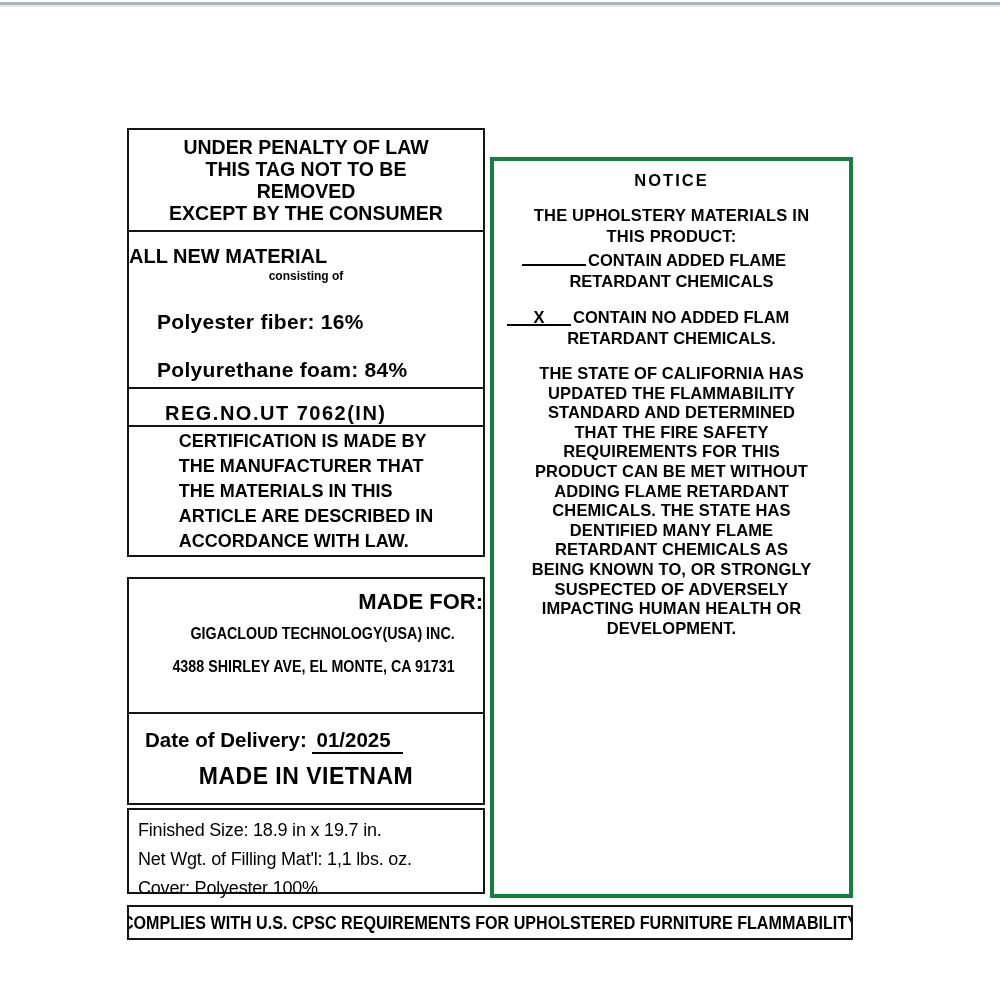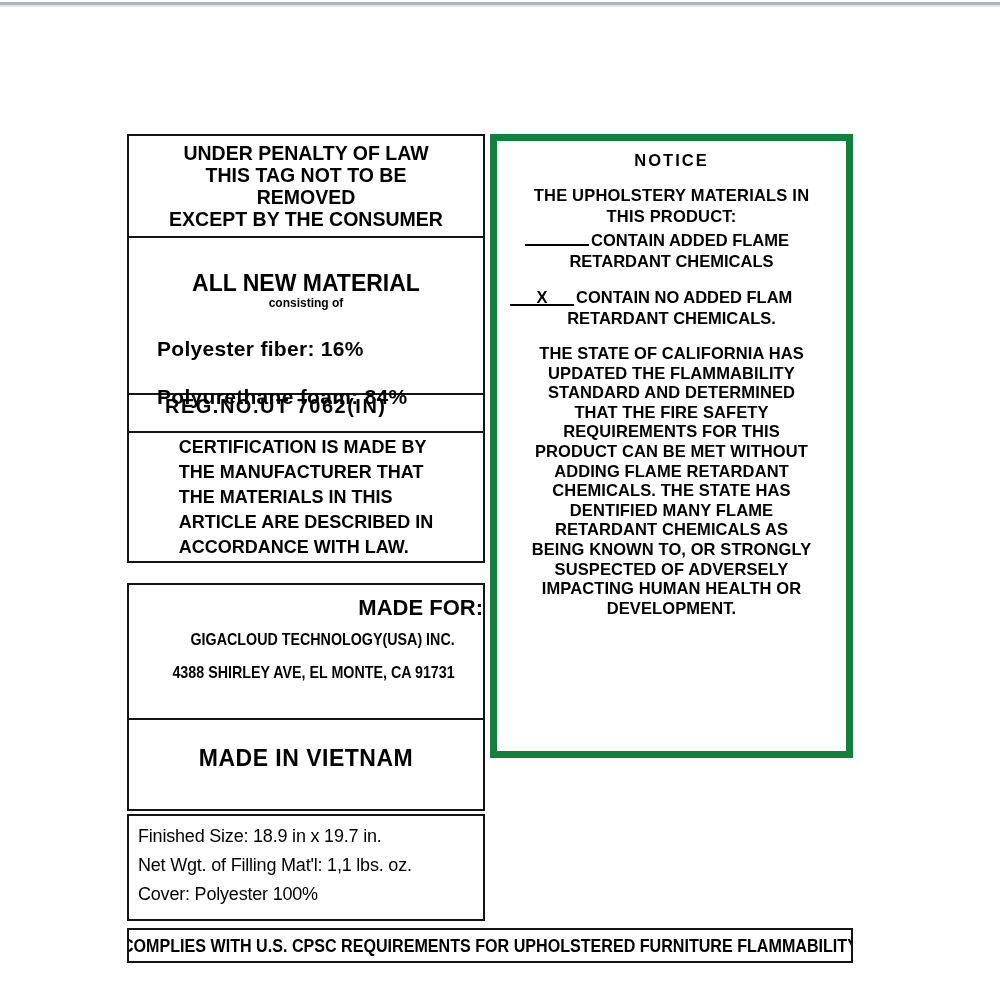--- a/index.html
+++ b/index.html
@@ -8,48 +8,48 @@
     width: 1000px; height: 1000px;
     background: #ffffff;
     font-family: "Liberation Sans", sans-serif;
     color: #000;
     position: relative;
     overflow: hidden;
   }
   .top-edge  { position: absolute; top: 2px; left: 0; width: 1000px; height: 3px; background: #aeb5ba; }
   .top-edge2 { position: absolute; top: 5px; left: 0; width: 1000px; height: 2px; background: #e3e7ea; }
 
-  .law-label { position: absolute; left: 127px; top: 134px; width: 726px; }
+  .law-label { position: absolute; left: 127px; top: 128px; width: 726px; }
   .columns   { display: flex; gap: 5px; align-items: flex-start; }
 
   
   .col-left  { width: 358px; }
   .lbox {
     border: 2px solid #141414;
     background: #fff;
     margin-top: -2px;
     width: 100%;
     font-weight: bold;
   }
   .lbox:first-child { margin-top: 0; }
 
   .b-penalty {
     height: 104px;
     display: flex; flex-direction: column; justify-content: center;
     text-align: center;
     font-size: 19.5px; line-height: 22px;
   }
   .b-materials { height: 159px; padding-top: 14px; }
-  .mat-heading { text-align: center; font-size: 23px; line-height: 21px; margin-top: 21px; }
+  .mat-heading { font-size: 20px; line-height: 21px; }
   .mat-sub     { text-align: center; font-size: 12px; line-height: 19px; }
   .mat-comp    { font-size: 21px; padding-left: 28px; margin-top: 24px; letter-spacing: 0.3px; }
 
   .b-reg {
     height: 40px;
-    display: flex; align-items: flex-start;
+    display: flex; align-items: flex-end;
     font-size: 20px; letter-spacing: 1.5px;
     padding-left: 36px;
   }
   .b-cert {
     height: 132px;
     display: flex; align-items: center; justify-content: center;
     text-align: left;
     font-size: 18px; line-height: 25px;
   }
   .b-madefor { height: 137px; padding-top: 10px; text-align: right; margin-top: 20px; }
@@ -63,34 +63,35 @@
   .company { font-size: 17px; margin-top: 9px; }
   .address { font-size: 17px; margin-top: 13px; }
 
   .b-delivery { height: 93px; padding-top: 14px; }
   .delivery-row { font-size: 20.5px; padding-left: 16px; }
   .delivery-value { border-bottom: 2px solid #000; padding: 0 12px 1px 4px; }
   .origin { text-align: center; font-size: 23px; margin-top: 11px; letter-spacing: 0.5px; }
 
   .b-details {
     margin-top: 3px;
-    height: 107px;
+    height: 86px;
     font-weight: normal;
     font-size: 18px; line-height: 29px;
     padding: 6px 0 0 9px;
     letter-spacing: -0.2px;
   }
 
   
   .col-right {
-    width: 363px; height: 624px;
-    border: 7px solid #15803d;
+    width: 363px; height: 741px;
+    border: 4px solid #15803d;
     padding: 9px 8px 0 8px;
     font-weight: bold;
     text-align: center;
+    margin-top: 29px;
   }
   .notice-title { font-size: 16.5px; letter-spacing: 2px; line-height: 20px; }
   .multiline    { white-space: pre-line; }
   .notice-text  { font-size: 16.5px; line-height: 20.4px; margin-top: 5px; letter-spacing: 0.2px; }
   .uph-heading  { font-size: 16.5px; line-height: 21px; margin-top: 15px; letter-spacing: 0.2px; }
   .option-row   { text-align: left; font-size: 16.5px; line-height: 21px; }
   .option-row.first  { padding-left: 20px; margin-top: 1px; }
   .option-row.second { padding-left: 5px;  margin-top: 15px; }
   .blank-line {
     display: inline-block; width: 64px;
@@ -154,20 +155,24 @@
 ACCORDANCE WITH LAW.</div>
       </div>
 
       <div class="lbox b-madefor">
         <div class="madefor-heading">MADE FOR:</div>
         <span class="condensed company">GIGACLOUD TECHNOLOGY(USA) INC.</span>
         <span class="condensed address">4388 SHIRLEY AVE, EL MONTE, CA 91731</span>
       </div>
 
       <div class="lbox b-delivery">
+        <div class="delivery-row">
+          <span>Date of Delivery:</span>
+          <span class="delivery-value">01/2025</span>
+        </div>
         <div class="origin">MADE IN VIETNAM</div>
       </div>
 
       <div class="lbox b-details">
         <div>Finished Size: 18.9 in x 19.7 in.</div>
         <div>Net Wgt. of Filling Mat'l: 1,1 lbs. oz.</div>
         <div>Cover: Polyester 100%</div>
       </div>
     </div>
 

